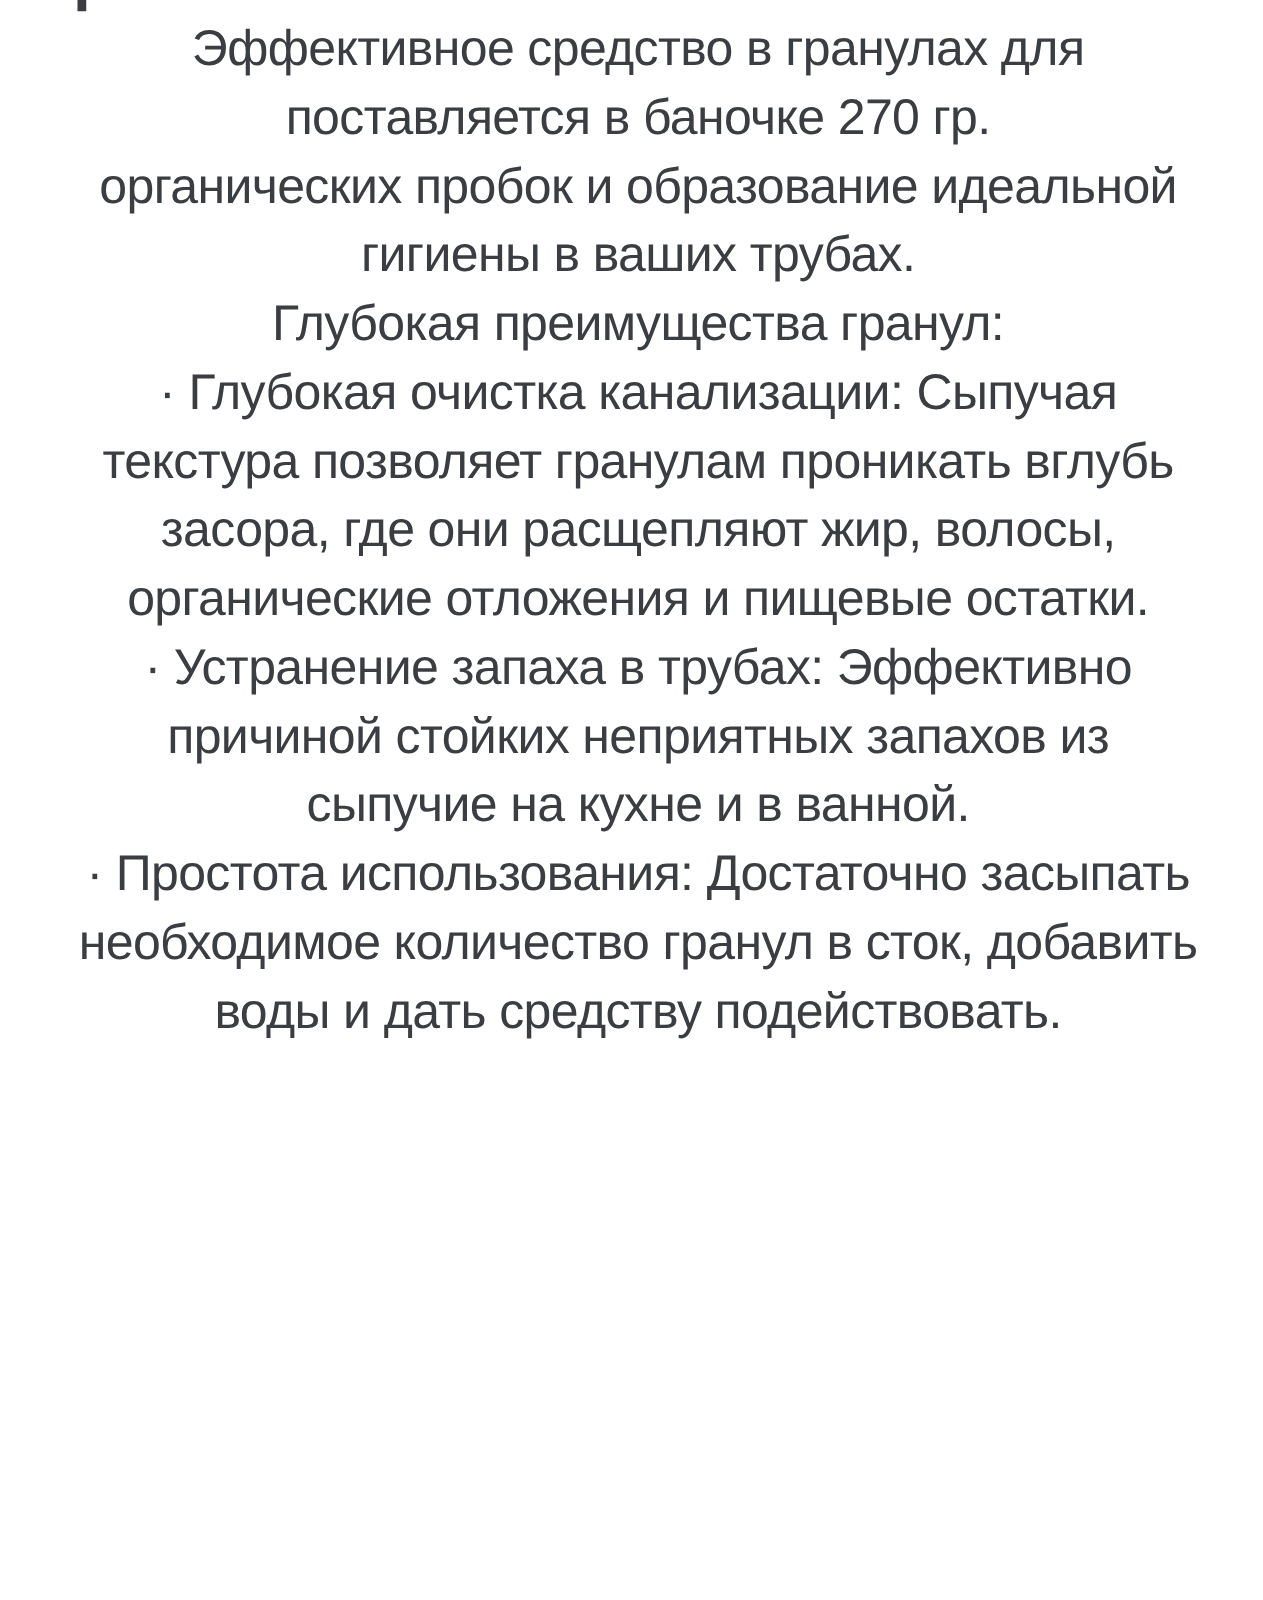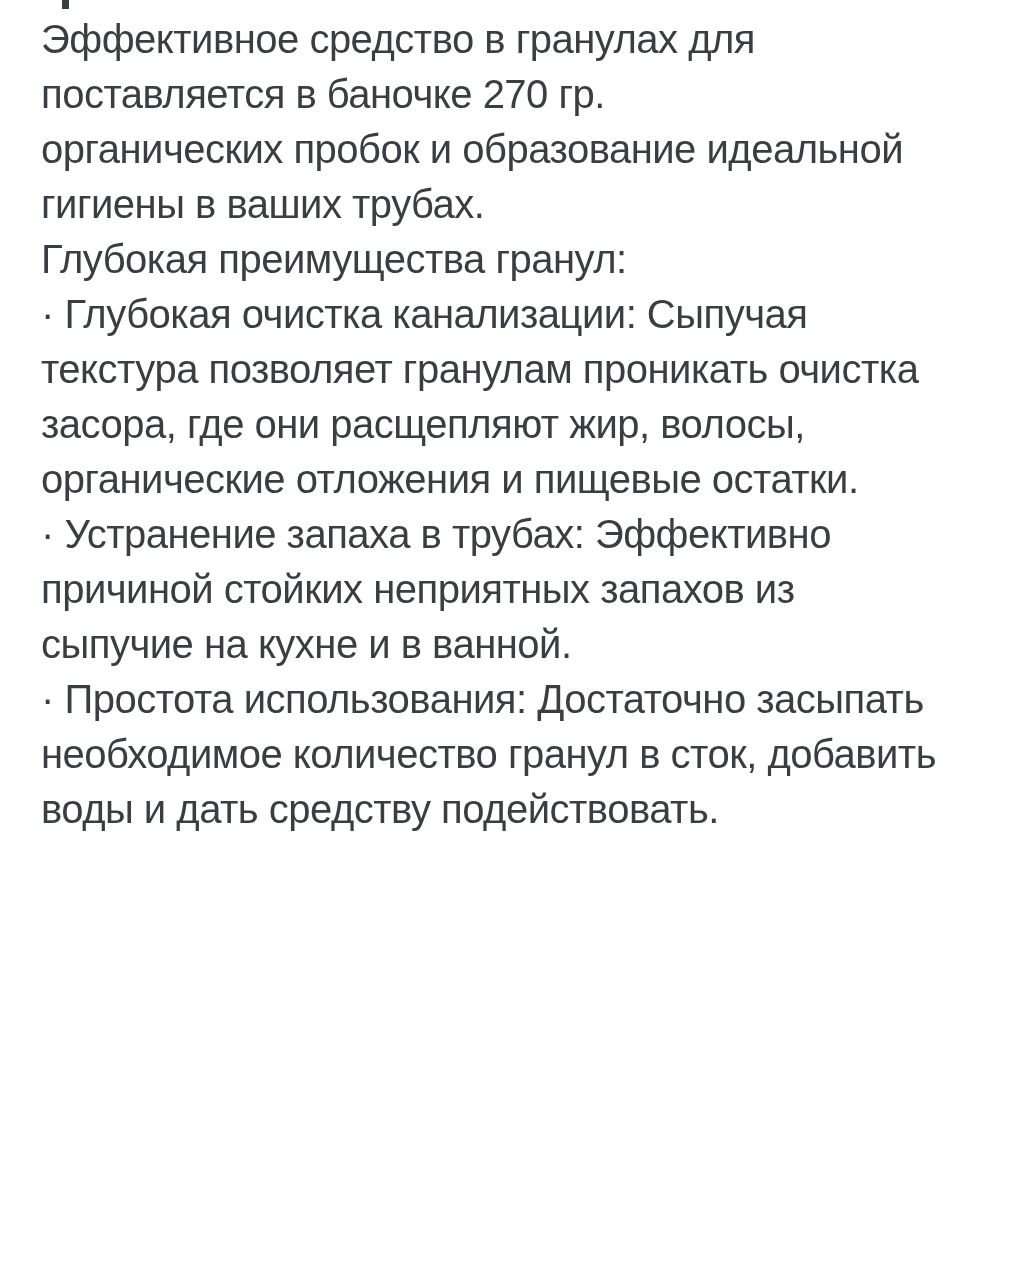--- a/index.html
+++ b/index.html
@@ -45,20 +45,21 @@
     letter-spacing: -0.5px;
     white-space: nowrap;
     font-weight: 400;
   }
   .paragraph {
     margin: 0;
     padding: 0;
   }
   .line {
     height: 55px;
+    text-align: center;
   }
 </style>
 </head>
 <body>
 
 <div class="screen">
 
   <div class="clipped-fragment"></div>
 
   <div class="description" id="description">
@@ -68,21 +69,21 @@
       </div>
       <div class="paragraph">
         <div class="line">органических пробок и образование идеальной</div>
         <div class="line">гигиены в ваших трубах.</div>
       </div>
       <div class="paragraph">
         <div class="line">Глубокая преимущества гранул:</div>
       </div>
       <div class="paragraph">
         <div class="line">· Глубокая очистка канализации: Сыпучая</div>
-        <div class="line">текстура позволяет гранулам проникать очистка</div>
+        <div class="line">текстура позволяет гранулам проникать вглубь</div>
         <div class="line">засора, где они расщепляют жир, волосы,</div>
         <div class="line">органические отложения и пищевые остатки.</div>
       </div>
       <div class="paragraph">
         <div class="line">· Устранение запаха в трубах: Эффективно</div>
         <div class="line">причиной стойких неприятных запахов из</div>
         <div class="line">сыпучие на кухне и в ванной.</div>
       </div>
       <div class="paragraph">
         <div class="line">· Простота использования: Достаточно засыпать</div>

